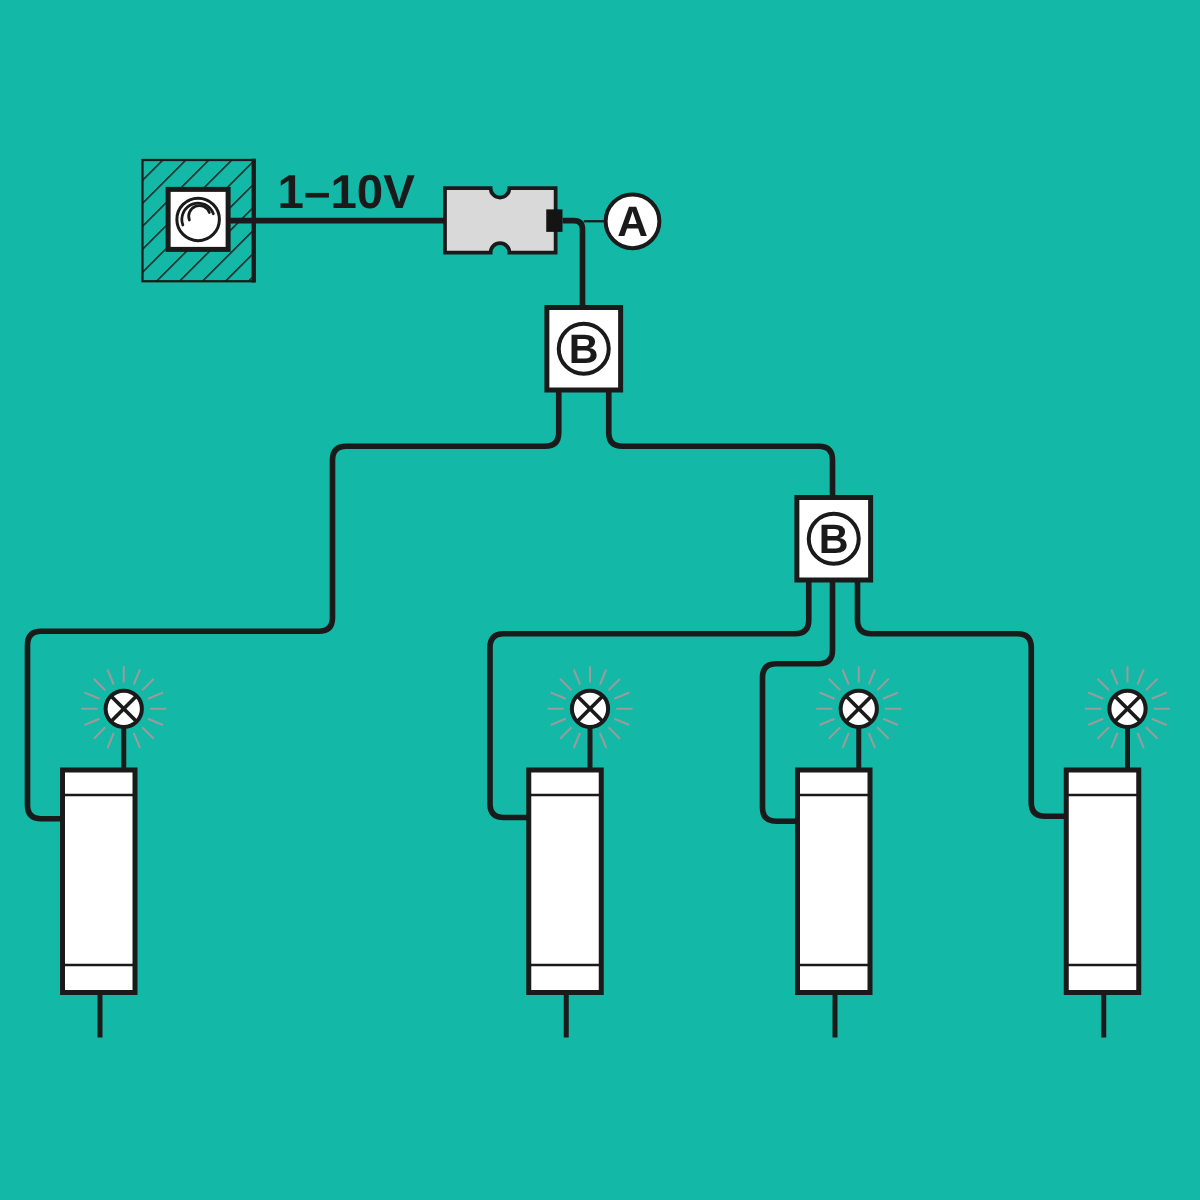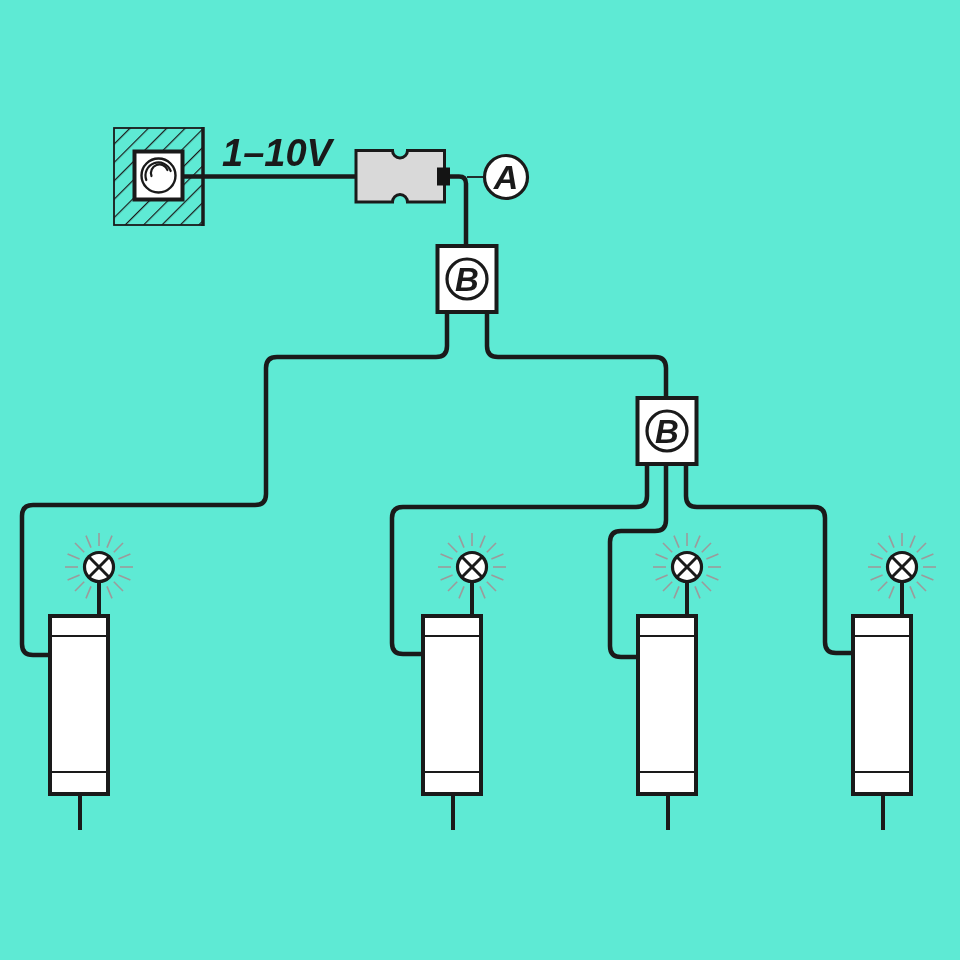--- a/index.html
+++ b/index.html
@@ -1,16 +1,16 @@
 <!DOCTYPE html>
 <html><head>
 <meta charset="utf-8">
 <style>
   html,body{margin:0;padding:0;background:#ffffff;}
-  .stage{position:relative;width:960px;height:960px;background:#5eead4;overflow:hidden;font-style:italic;}
+  .stage{position:relative;width:960px;height:960px;background:#14b8a6;overflow:hidden;}
   svg{display:block;}
   .wire{fill:none;stroke:#1a1a1a;stroke-width:4.5;}
   .wire-thin{fill:none;stroke:#1a1a1a;stroke-width:1.8;}
   .box{fill:#ffffff;stroke:#1a1a1a;stroke-width:4;}
   .node-circle{fill:#ffffff;stroke:#1a1a1a;stroke-width:3.2;}
   .lbl{font-family:"Liberation Sans",sans-serif;font-weight:bold;fill:#1a1a1a;text-anchor:middle;}
   .ray{stroke:#9b9b9b;stroke-width:1.6;}
   .inner-line{stroke:#1a1a1a;stroke-width:2;}
   .knob-arc{fill:none;stroke:#1a1a1a;stroke-width:2.2;stroke-linecap:round;}
 </style>

